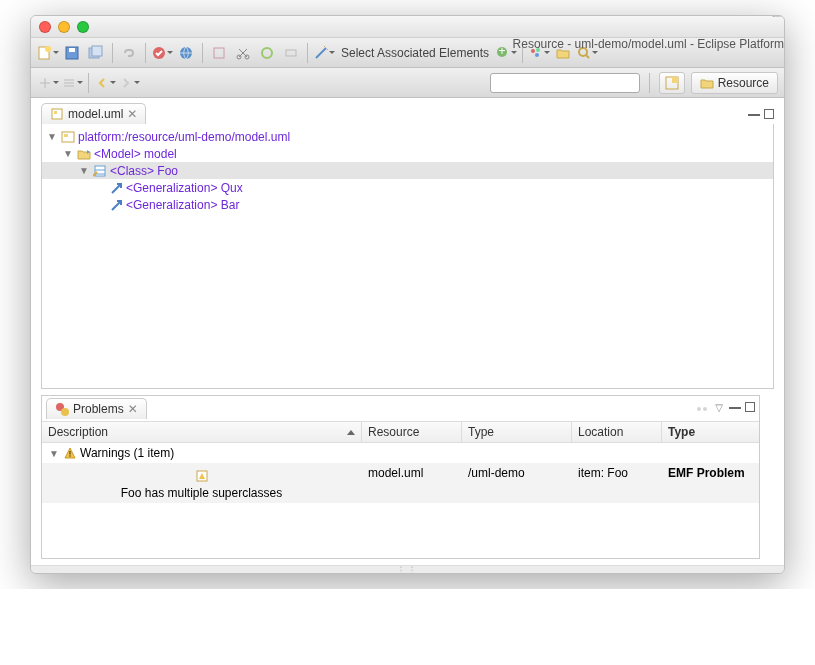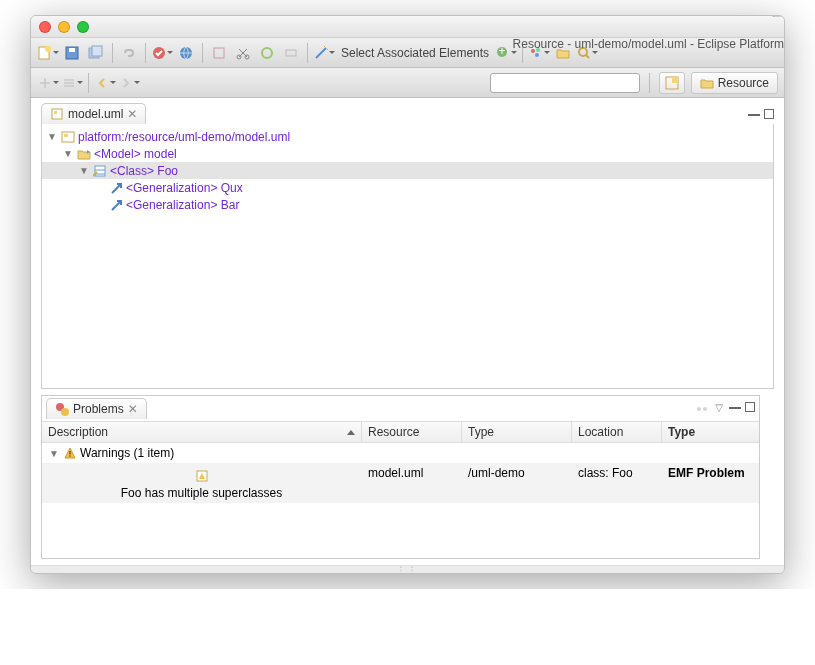--- a/index.html
+++ b/index.html
@@ -405,21 +405,21 @@
             <span class="warn-icon">
                 <svg width="12" height="12">
                   <rect x="1" y="1" width="10" height="10" fill="#fff" stroke="#c9a94d"></rect>
                   <path d="M6 3l3 6H3z" fill="#f2c14d"></path>
                 </svg>
               </span>
             <span>Foo has multiple superclasses</span>
           </div>
           <div class="pcell c-res">model.uml</div>
           <div class="pcell c-path">/uml-demo</div>
-          <div class="pcell c-loc">class: Foo</div>
+          <div class="pcell c-loc">item: Foo</div>
           <div class="pcell c-type">EMF Problem</div>
         </div>
         <div style="height:55px"></div>
       </div>
     </div>
   </div>
 
   <div class="footer">
     <span class="grip">⋮⋮</span>
   </div>

